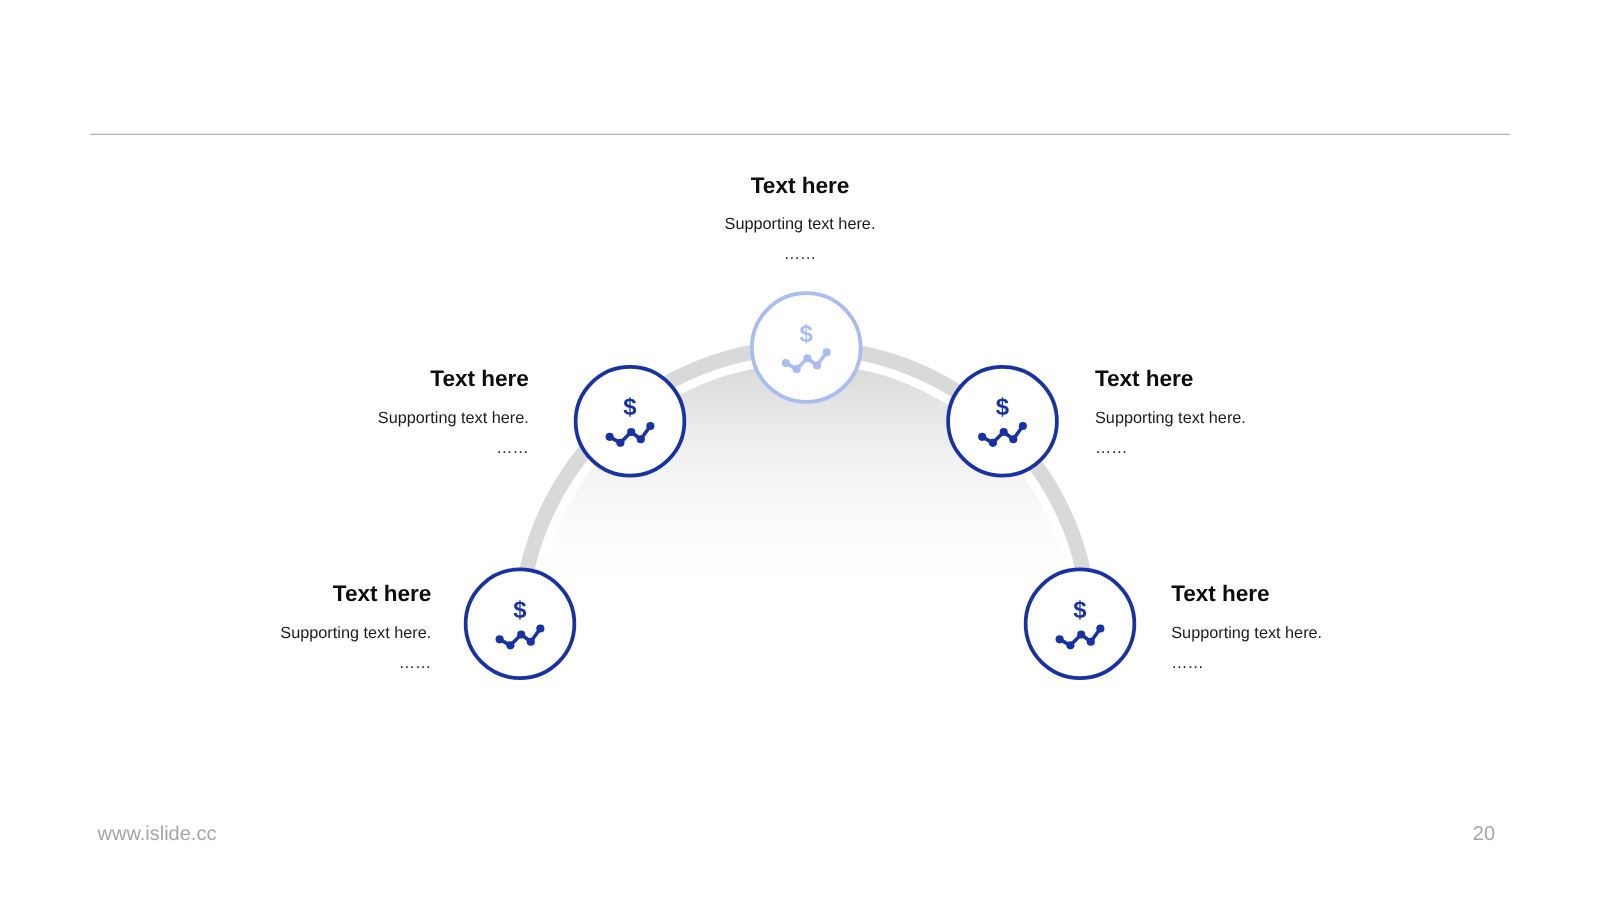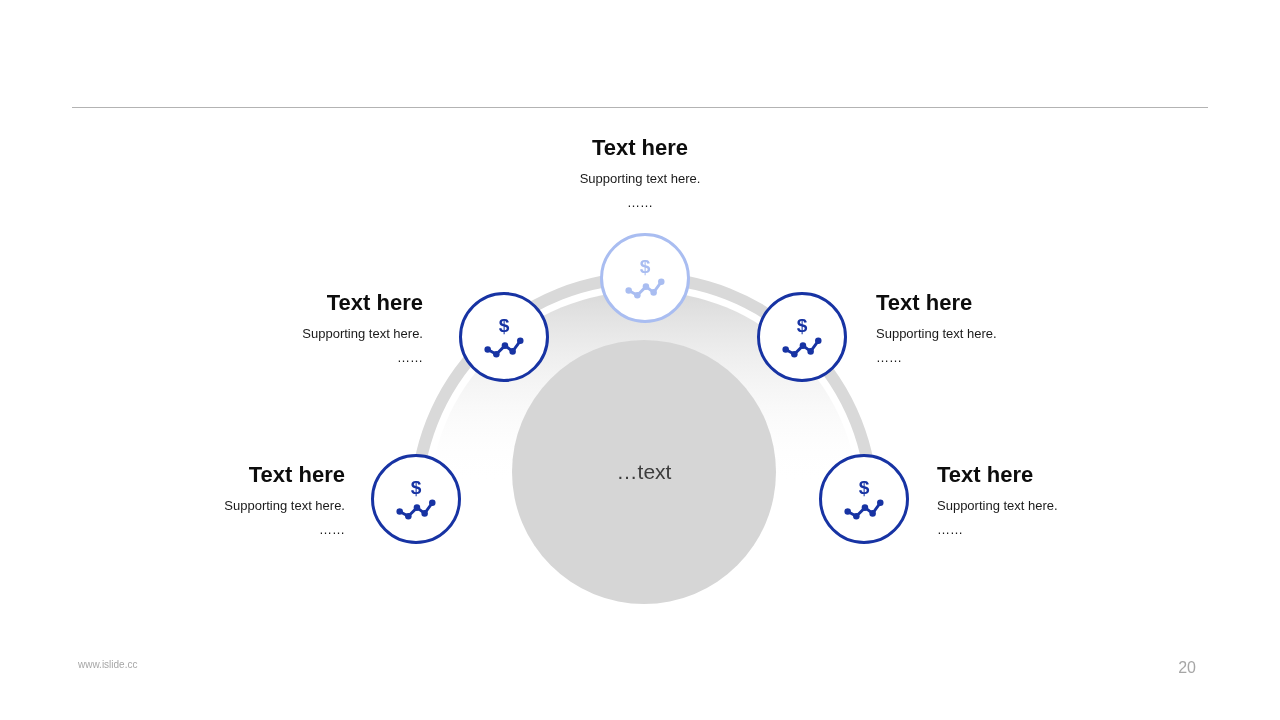--- a/index.html
+++ b/index.html
@@ -27,54 +27,51 @@
     box-sizing:content-box;
   }
   .node svg { width:46px; height:46px; display:block; }
   .node-top        { left:600px; top:233px; border-color:#A9BDF1; color:#A9BDF1; }
   .node-upper-left { left:459px; top:292px; }
   .node-upper-right{ left:757px; top:292px; }
   .node-lower-left { left:371px; top:454px; }
   .node-lower-right{ left:819px; top:454px; }
 
   .item { position:absolute; width:220px; }
-  .item .title { font-weight:bold; font-size:22px; line-height:20px; color:#0d0d0d; }
+  .item .title { font-weight:bold; font-size:18px; line-height:20px; color:#0d0d0d; }
   .item .supporting { font-size:13px; line-height:16px; color:#1a1a1a; margin-top:13px; }
   .item .more { font-size:13px; line-height:16px; color:#1a1a1a; margin-top:8px; }
 
   .pos-top         { left:530px; top:138px; text-align:center; }
   .pos-upper-left  { left:203px; top:293px; text-align:right; }
   .pos-upper-right { left:876px; top:293px; text-align:left; }
   .pos-lower-left  { left:125px; top:465px; text-align:right; }
   .pos-lower-right { left:937px; top:465px; text-align:left; }
 
-  .footer-left  { position:absolute; left:78px;  top:659px; font-size:10px; color:#a6a6a6; }
+  .footer-left  { position:absolute; left:78px;  top:659px; font-size:16px; color:#a6a6a6; }
   .footer-right { position:absolute; right:84px; top:659px; font-size:16px; color:#a6a6a6; }
 </style>
 </head>
 <body>
 
 <div class="slide">
 
   <div class="divider"></div>
 
   <svg class="arc-svg" width="1280" height="720" viewBox="0 0 1280 720">
     <defs>
       <linearGradient id="fadeGray" x1="0" y1="0" x2="0" y2="1">
         <stop offset="0" stop-color="#d9d9d9"></stop>
         <stop offset="0.9" stop-color="#ffffff" stop-opacity="0"></stop>
       </linearGradient>
     </defs>
     <path d="M 429 506 A 215 215 0 0 1 859 506 Z" fill="url(#fadeGray)"></path>
     <path d="M 416 506 A 228 228 0 0 1 872 506" fill="none" stroke="#d9d9d9" stroke-width="12"></path>
   </svg>
 
-  <div class="center-circle">
-    <span>…text</span>
-  </div>
 
   <div class="node node-top">
     <svg viewBox="0 0 48 48">
       <text x="24" y="19" text-anchor="middle" font-size="20" font-weight="bold" fill="currentColor" font-family="Liberation Sans, sans-serif">$</text>
       <polyline points="7,37 16,42 25,33 33,39 41,28" fill="none" stroke="currentColor" stroke-width="3" stroke-linecap="round" stroke-linejoin="round"></polyline>
       <g fill="currentColor">
         <circle cx="7" cy="37" r="3.4"></circle>
           <circle cx="16" cy="42" r="3.4"></circle>
         <circle cx="25" cy="33" r="3.4"></circle>
           <circle cx="33" cy="39" r="3.4"></circle>

